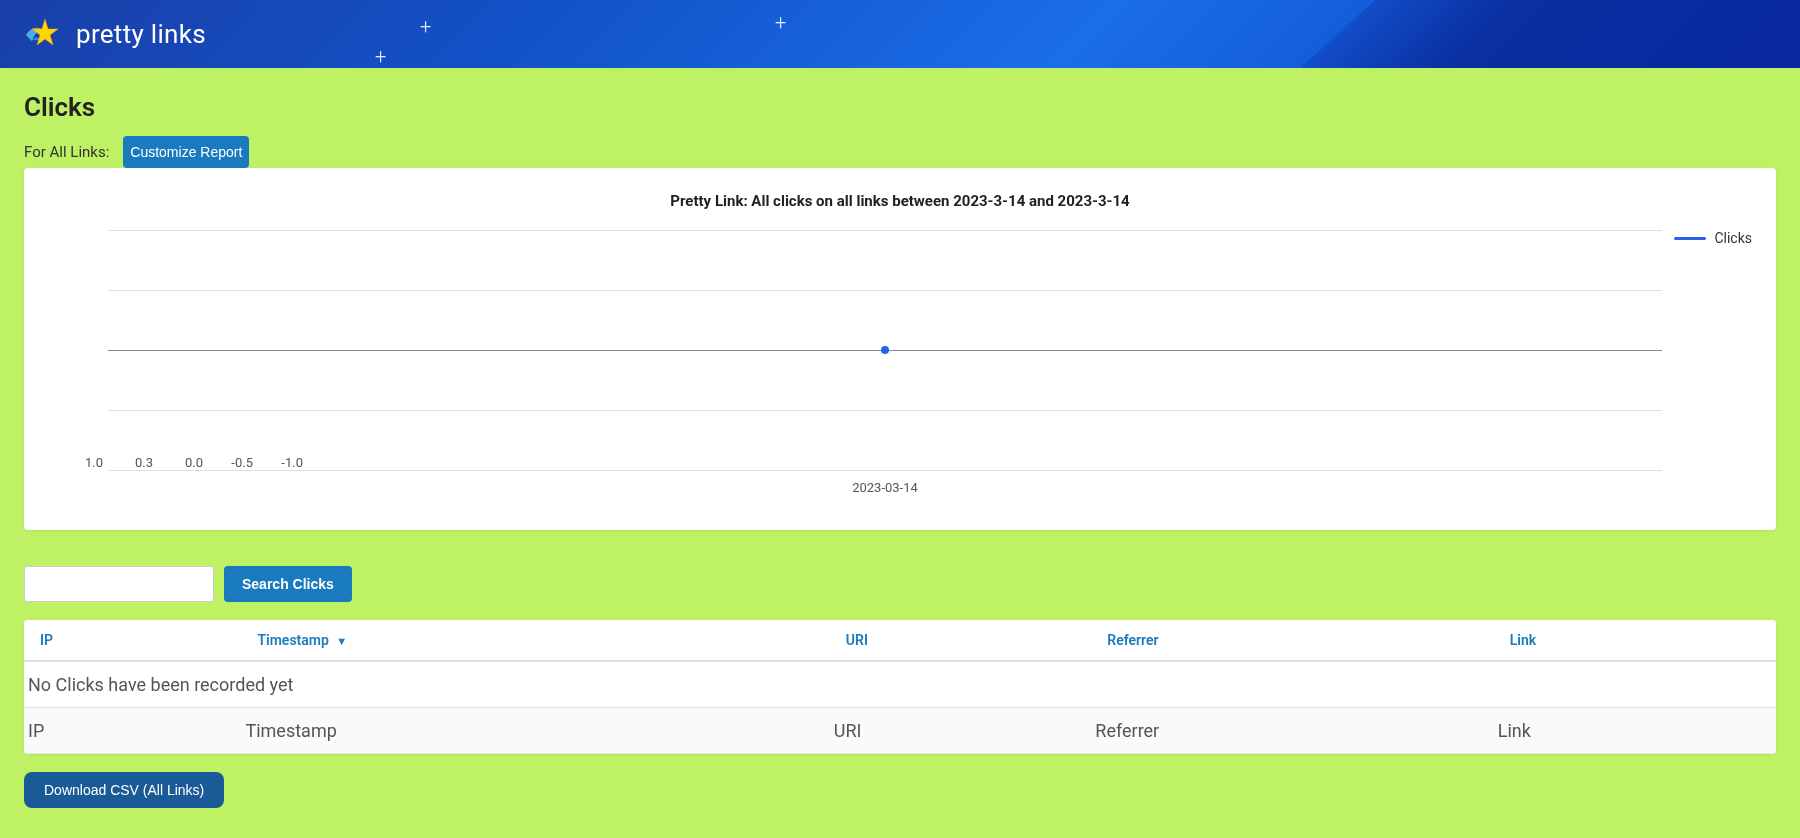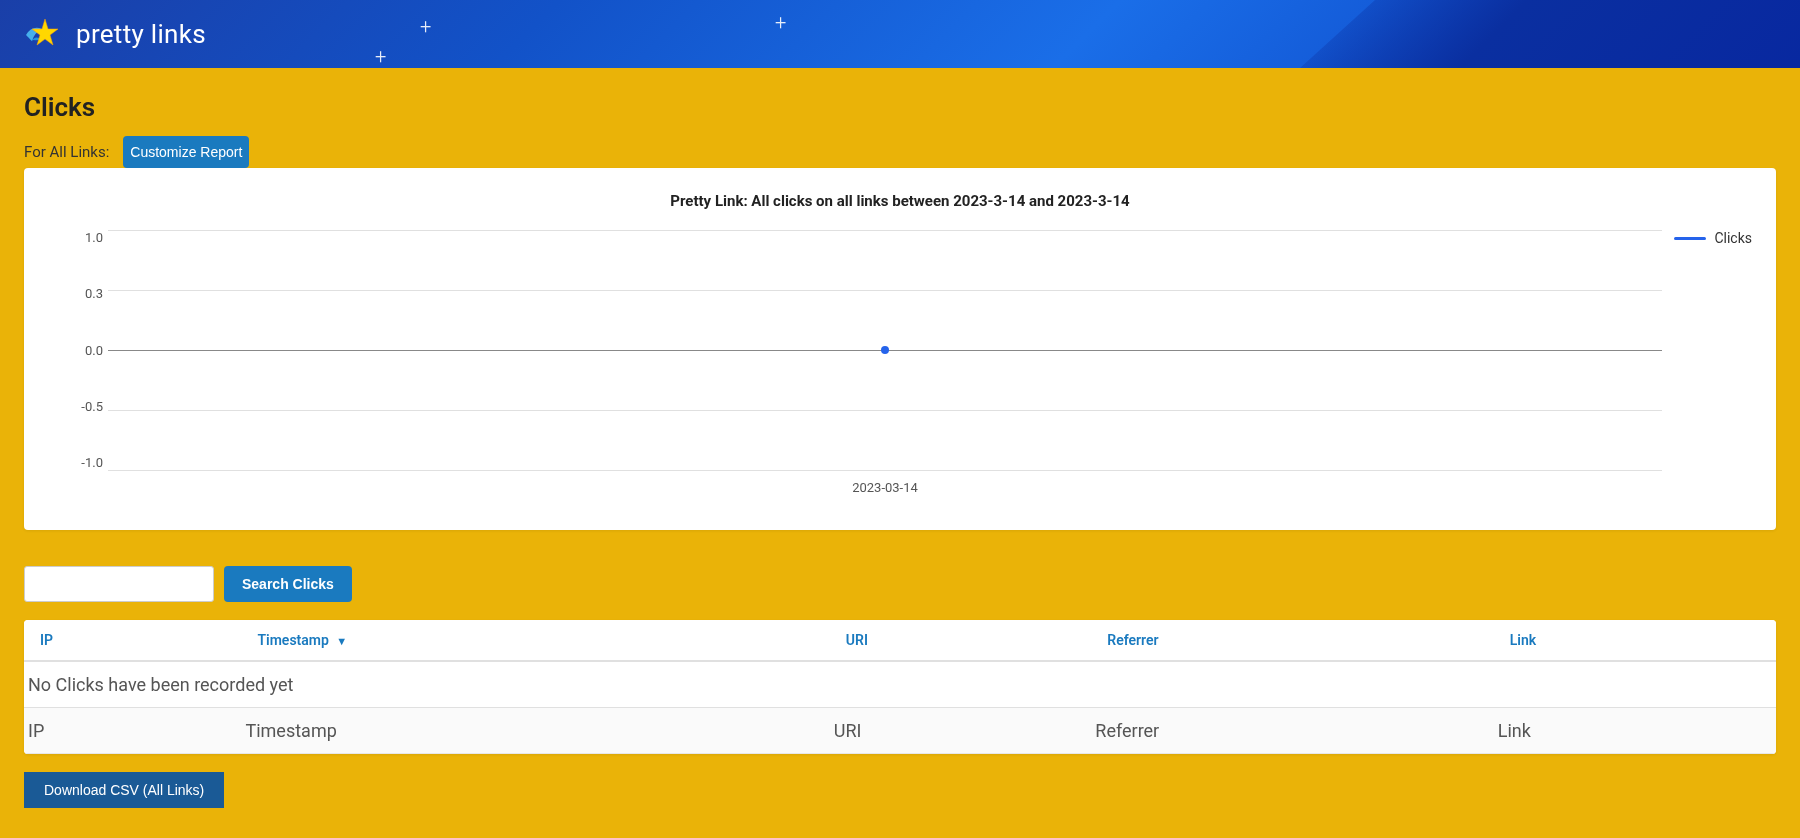--- a/index.html
+++ b/index.html
@@ -46,21 +46,21 @@
       font-weight: 300;
       opacity: 0.9;
     }
     .plus-1 { top: 14px; left: 420px; }
     .plus-2 { top: 44px; left: 375px; }
     .plus-3 { top: 10px; left: 775px; }
 
     
     .main-content {
       padding: 24px 24px 24px 24px;
-      background: #eab308;
+      background: #bef264;
       min-height: calc(838px - 68px);
     }
 
     .page-title {
       font-size: 26px;
       font-weight: 600;
       color: #222;
       margin-bottom: 14px;
     }
 
@@ -249,21 +249,21 @@
       color: #555;
       background: #fafafa;
       border-top: 1px solid #e0e0e0;
     }
 
     .download-btn {
       background: #1a5a96;
       color: white;
       border: none;
       padding: 10px 20px;
-      border-radius: 0;
+      border-radius: 8px;
       font-size: 14px;
       cursor: pointer;
       font-weight: 500;
     }
   </style>
 </head>
 <body>
 
 <header class="header">
   <span class="header-plus plus-1">+</span>
@@ -296,21 +296,21 @@
 
     <div class="chart-container">
 
       <div class="chart-legend">
         <div class="legend-line"></div>
         <span>Clicks</span>
       </div>
 
       <div style="position:relative; margin-left:60px; margin-right:90px; height:240px;">
 
-        <div style="position:absolute; left:-55px; top:0; height:100%; display:flex; flex-direction:column; justify-content:space-between; align-items:flex-end;">
+        <div style="position:absolute; left:-55px; top:0; height:100%; display:flex; justify-content:space-between; align-items:flex-end;">
           <span class="y-label">1.0</span>
           <span class="y-label">0.3</span>
           <span class="y-label">0.0</span>
           <span class="y-label">-0.5</span>
           <span class="y-label">-1.0</span>
         </div>
 
         <div class="grid-line grid-10"></div>
         <div class="grid-line grid-05"></div>
         <div class="grid-line grid-00 grid-line-dark"></div>

